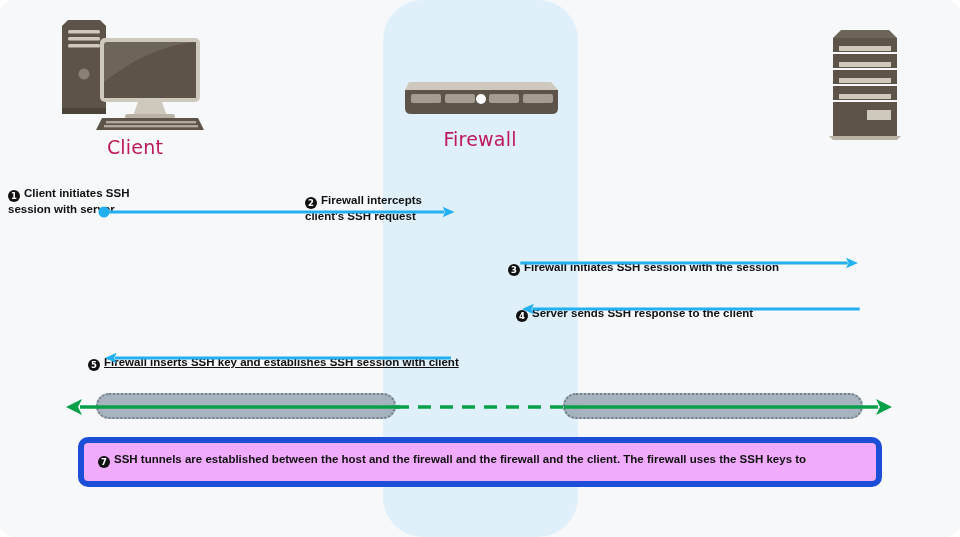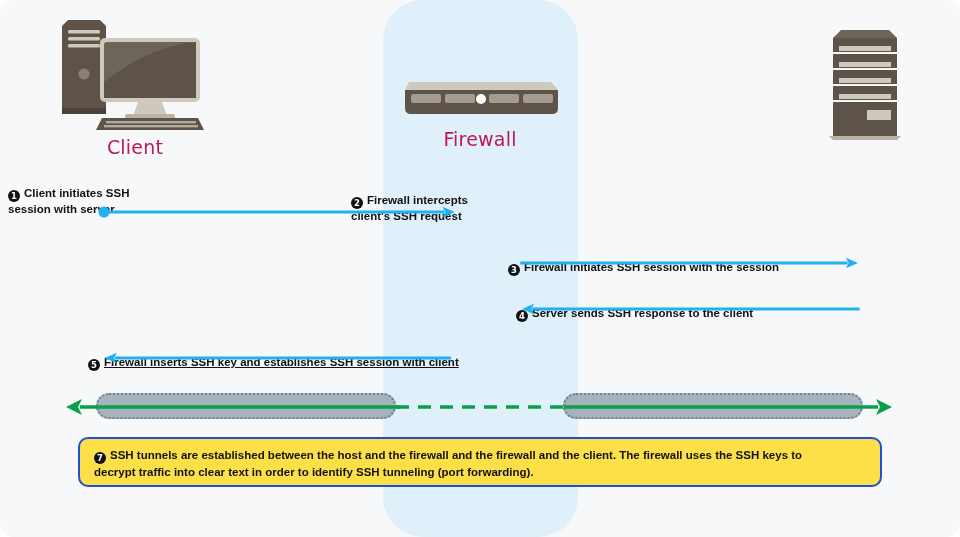--- a/index.html
+++ b/index.html
@@ -89,22 +89,22 @@
     box-sizing: border-box;
   }
 
   
   .note-box {
     position: absolute;
     left: 78px;
     top: 437px;
     width: 804px;
     height: 50px;
-    background: #fde047;
-    border: 2px solid #1d4ed8;
+    background: #f0abfc;
+    border: 6px solid #1d4ed8;
     border-radius: 10px;
     box-sizing: border-box;
     padding: 8px 14px 0 14px;
   }
   .note-text {
     font-size: 11.5px;
     font-weight: bold;
     color: #111111;
     line-height: 16px;
   }
@@ -169,21 +169,21 @@
       <rect x="38" y="82" width="64" height="34" fill="#5d5349"></rect>
       <rect x="72" y="90" width="24" height="10" fill="#cfc9bd"></rect>
       <path d="M34 116 L106 116 L102 120 L38 120 Z" fill="#b9b2a5"></path>
     </svg>
   </div>
 
   <div class="msg-text" style="left:8px; top:171px;">
     <span class="bullet">1</span><span>Client initiates  SSH
 session with server</span>
   </div>
-  <div class="msg-text" style="left:305px; top:178px;margin-left:46px;">
+  <div class="msg-text" style="left:305px; top:178px;">
     <span class="bullet">2</span><span>Firewall intercepts
 client's SSH request</span>
   </div>
   <svg class="arrow" style="left:68px; top:206px; width:420px;" viewBox="0 0 420 14">
     <circle cx="7" cy="7" r="6.5" fill="#22b0f0"></circle>
     <line x1="7" y1="7" x2="404" y2="7" stroke="#22b0f0" stroke-width="3.6"></line>
     <path d="M402 1 L416 7 L402 13 L405 7 Z" fill="#22b0f0"></path>
   </svg>
 
   <div class="msg-text" style="left:508px; top:245px;">
@@ -221,16 +221,15 @@
     <line x1="336" y1="9" x2="508" y2="9" stroke="#0aa04a" stroke-width="3.4" stroke-dasharray="13 9"></line>
 
     <line x1="504" y1="9" x2="818" y2="9" stroke="#0aa04a" stroke-width="3.4"></line>
     <path d="M816 1 L832 9 L816 17 L820 9 Z" fill="#0aa04a"></path>
   </svg>
 
   <div class="note-box">
     <div class="note-text">
       <span class="bullet">7</span><span>SSH tunnels are established between the host and the firewall and the firewall and the client. The firewall uses the SSH keys to</span>
     </div>
-    <div class="note-text">decrypt traffic into  clear text in order to identify  SSH tunneling  (port forwarding).</div>
   </div>
 
 </div>
 
 </body></html>

